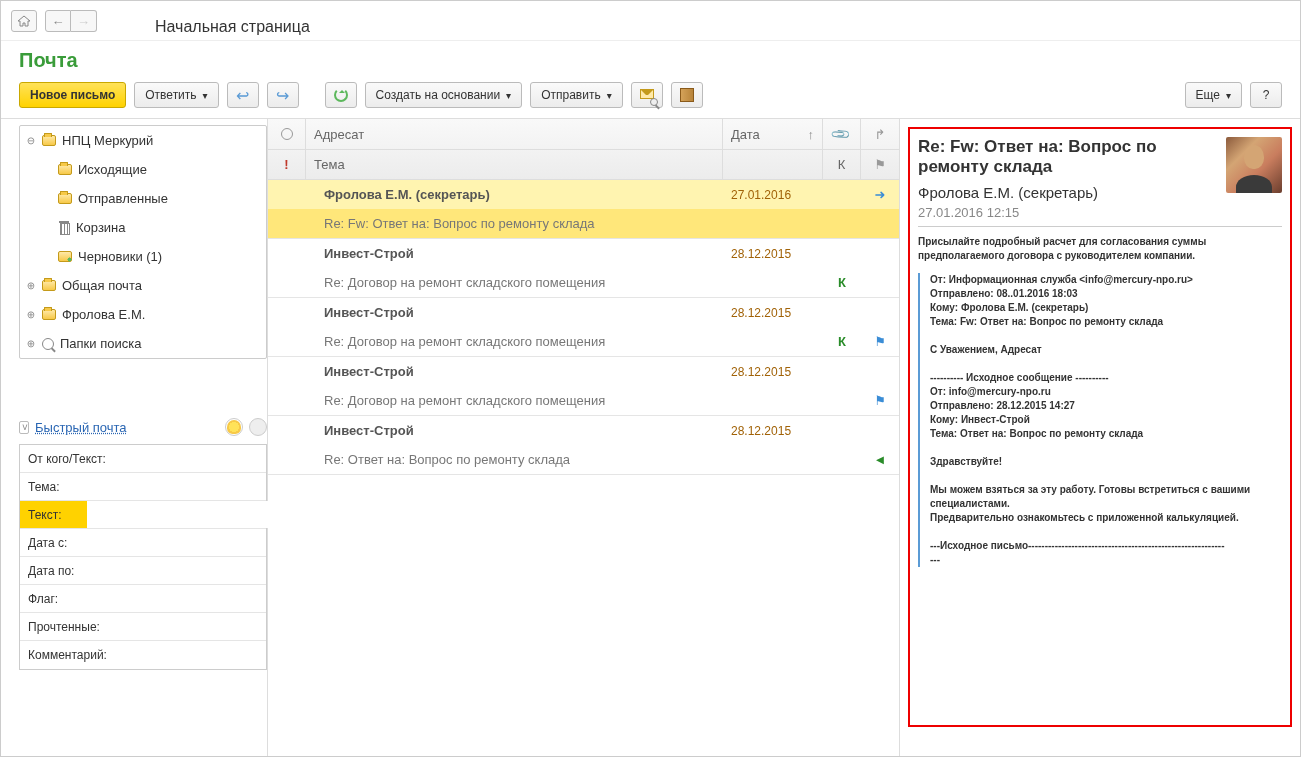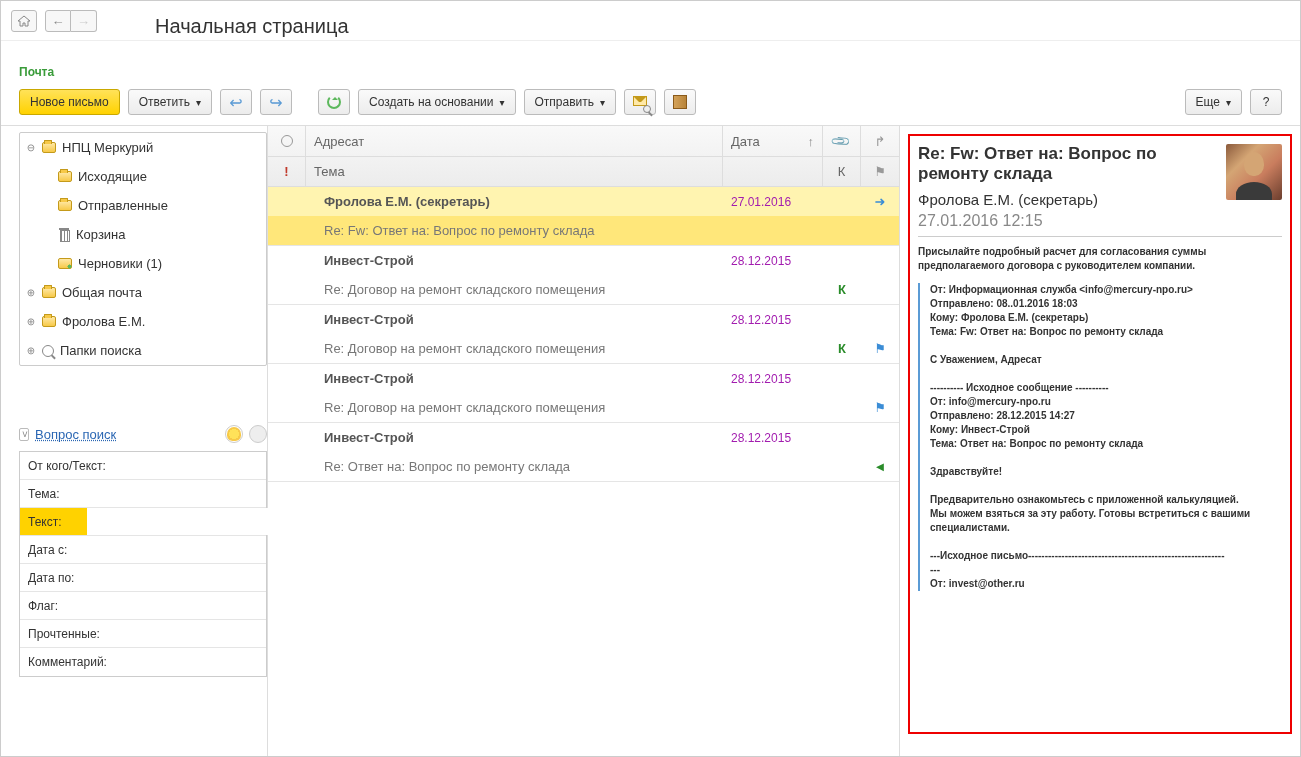--- a/index.html
+++ b/index.html
@@ -3,25 +3,25 @@
 <meta charset="utf-8">
 <style>
 * { box-sizing: border-box; margin: 0; padding: 0; }
 body { font-family: Arial, sans-serif; font-size: 13px; color: #333; background: #fff; }
 .app { width: 1301px; height: 757px; border: 1px solid #ccc; display: flex; flex-direction: column; overflow: hidden; }
 .titlebar { display: flex; align-items: center; padding: 5px 10px; height: 40px; gap: 8px; border-bottom: 1px solid #eee; }
 .titlebar .navbtn { width: 26px; height: 22px; border: 1px solid #bbb; border-radius: 3px; background: #f7f7f7; display: flex; align-items: center; justify-content: center; cursor: pointer; }
 .titlebar .navgrp { display: flex; }
 .titlebar .navgrp .navbtn:first-child { border-radius: 3px 0 0 3px; }
 .titlebar .navgrp .navbtn:last-child { border-radius: 0 3px 3px 0; border-left: none; }
-.titlebar h1 { font-size: 20px; font-weight: normal; margin-left: 50px; margin-top: 12px; }
-.section-title { color: #3a9c3a; font-size: 12px; font-weight: bold; padding: 8px 18px 4px; margin-top: 16px; }
+.titlebar h1 { font-size: 16px; font-weight: normal; margin-left: 50px; margin-top: 12px; }
+.section-title { color: #3a9c3a; font-size: 20px; font-weight: bold; padding: 8px 18px 4px; }
 .toolbar { display: flex; align-items: center; padding: 6px 18px 10px; gap: 8px; border-bottom: 1px solid #ddd; }
 .btn { height: 26px; padding: 0 10px; border: 1px solid #bbb; border-radius: 3px; background: linear-gradient(#fafafa,#ececec); display: inline-flex; align-items: center; gap: 4px; cursor: pointer; font-size: 12px; color: #333; }
-.btn.primary { background: linear-gradient(#ffe259,#ffd200); border-color: #c9a800; font-weight: normal; }
+.btn.primary { background: linear-gradient(#ffe259,#ffd200); border-color: #c9a800; font-weight: bold; }
 .btn.iconbtn { width: 32px; padding: 0; justify-content: center; }
 .btn .caret { margin-left: 2px; font-size: 10px; }
 .spacer { flex: 1; }
 .content { flex: 1; display: flex; overflow: hidden; }
 .sidebar { width: 267px; border-right: 1px solid #ddd; display: flex; flex-direction: column; padding: 6px 0 0 18px; }
 .tree { border: 1px solid #ccc; border-radius: 2px; background: #fff; flex: 0 0 auto; }
 .tree-row { display: flex; align-items: center; height: 29px; padding: 0 6px; gap: 6px; cursor: pointer; }
 .tree-row.sel { background: #fff4b0; }
 .tree-row .pad { display: inline-block; }
 .folder-icon { width: 14px; height: 11px; background: linear-gradient(#ffe9a8,#f7c948); border: 1px solid #c49a1a; border-radius: 2px; display: inline-block; position: relative; }
@@ -56,34 +56,34 @@
 .col-att { width:38px; justify-content:center; }
 .col-fwd { width:38px; justify-content:center; border-right:none !important; }
 .ml-body { flex:1; overflow-y:auto; }
 .ml-item { border-bottom:1px solid #e5e5e5; }
 .ml-item .r1, .ml-item .r2 { display:flex; height:29px; align-items:center; }
 .ml-item .r1 > div, .ml-item .r2 > div { padding:0 8px; }
 .ml-item.sel .r1 { background:#fff4b0; }
 .ml-item.sel .r2 { background:#ffe77a; }
 .ml-item .addr { font-weight:bold; color:#555; flex:1; padding-left:18px !important; }
 .ml-item .date { width:100px; }
-.ml-item .date a { color:#a21caf; text-decoration:none; font-size:12px;text-align:center; }
+.ml-item .date a { color:#a16207; text-decoration:none; font-size:12px;text-align:center; }
 .ml-item .att { width:38px; text-align:center; color:#2a8c2a; font-weight:bold; }
 .ml-item .fwd { width:38px; text-align:center; }
 .ml-item .subj { flex:1; color:#777; padding-left:18px !important; }
 .ml-item .ind { width:38px; }
 .preview { width:400px; padding:8px; overflow-y:auto; position:relative; }
 .preview .redbox { border:2px solid #e00; padding:8px; height: 600px; overflow-y:auto; }
 .pv-head { display:flex; gap:8px; }
 .pv-head .txt { flex:1; }
 .pv-title { font-size:17px; font-weight:bold; line-height:1.2; }
 .pv-from { font-size:15px; margin:6px 0 4px; }
 .pv-to { font-size:12px; color:#555; }
 .pv-to a { color:#2a66b3; text-decoration:underline dotted; }
-.pv-date { font-size:16px; color:#888; margin-bottom:6px; }
+.pv-date { font-size:13px; color:#888; margin-bottom:6px; }
 .avatar { width:56px; height:56px; background: linear-gradient(135deg,#8b5a3c 0%,#d4a574 30%,#c97d5e 60%,#6b3e2e 100%); border-radius:2px; position:relative; overflow:hidden; }
 .avatar::before { content:""; position:absolute; top:8px; left:18px; width:20px; height:24px; background:#d4a574; border-radius:50% 50% 45% 45%; }
 .avatar::after { content:""; position:absolute; bottom:-6px; left:10px; width:36px; height:24px; background:#3a3a3a; border-radius:50% 50% 0 0; }
 hr.pv-hr { border:none; border-top:1px solid #ccc; margin:4px 0 8px; }
 .pv-body { font-size:10px; line-height:1.4;font-weight:bold; }
 .pv-body p { margin-bottom:10px; }
 .quote { border-left:2px solid #5b9bd5; padding-left:10px; margin-top:8px; }
 .flag-blue { color:#3b8dd6; }
 .flag-green { color:#2a8c2a; }
 .arrow-right { color:#3b8dd6; }
@@ -205,21 +205,21 @@
         <div class="tree-row">
           <span class="expander">⊕</span>
           <span class="search-ico"></span>
           <span>Папки поиска</span>
         </div>
       </div>
 
       <div class="quicksearch">
         <div class="qs-head">
           <span class="expander" style="border:1px solid #bbb;border-radius:2px;padding:0 2px">˅</span>
-          <a href="#">Вопрос поиск</a>
+          <a href="#">Быстрый почта</a>
           <div class="spacer"></div>
           <span class="badge-round" style="border:1px solid #ccc">
               <span class="bulb-ico"></span>
             </span>
           <span class="badge-round" style="border:1px solid #ccc;background:#eee"></span>
         </div>
         <div class="qs-table">
           <div class="qs-row">
               <span class="lbl">От кого/Текст:</span>
             </div>
@@ -386,26 +386,25 @@
             <div>С Уважением, Адресат</div>
             <br>
             <div>---------- Исходное сообщение ----------</div>
             <div>От: info@mercury-npo.ru</div>
             <div>Отправлено: 28.12.2015 14:27</div>
             <div>Кому: Инвест-Строй</div>
             <div>Тема: Ответ на: Вопрос по ремонту склада</div>
             <br>
             <div>Здравствуйте!</div>
             <br>
+            <div>Мы можем взяться за эту работу. Готовы встретиться с вашими специалистами.</div>
             <div>Предварительно ознакомьтесь с приложенной калькуляцией.</div>
-            <div>Мы можем взяться за эту работу. Готовы встретиться с вашими специалистами.</div>
             <br>
             <div>---Исходное письмо-----------------------------------------------------------</div>
             <div>---</div>
-            <div>От: invest@other.ru</div>
             
             
             
             
           </div>
         </div>
       </div>
     </div>
 
   </div>

